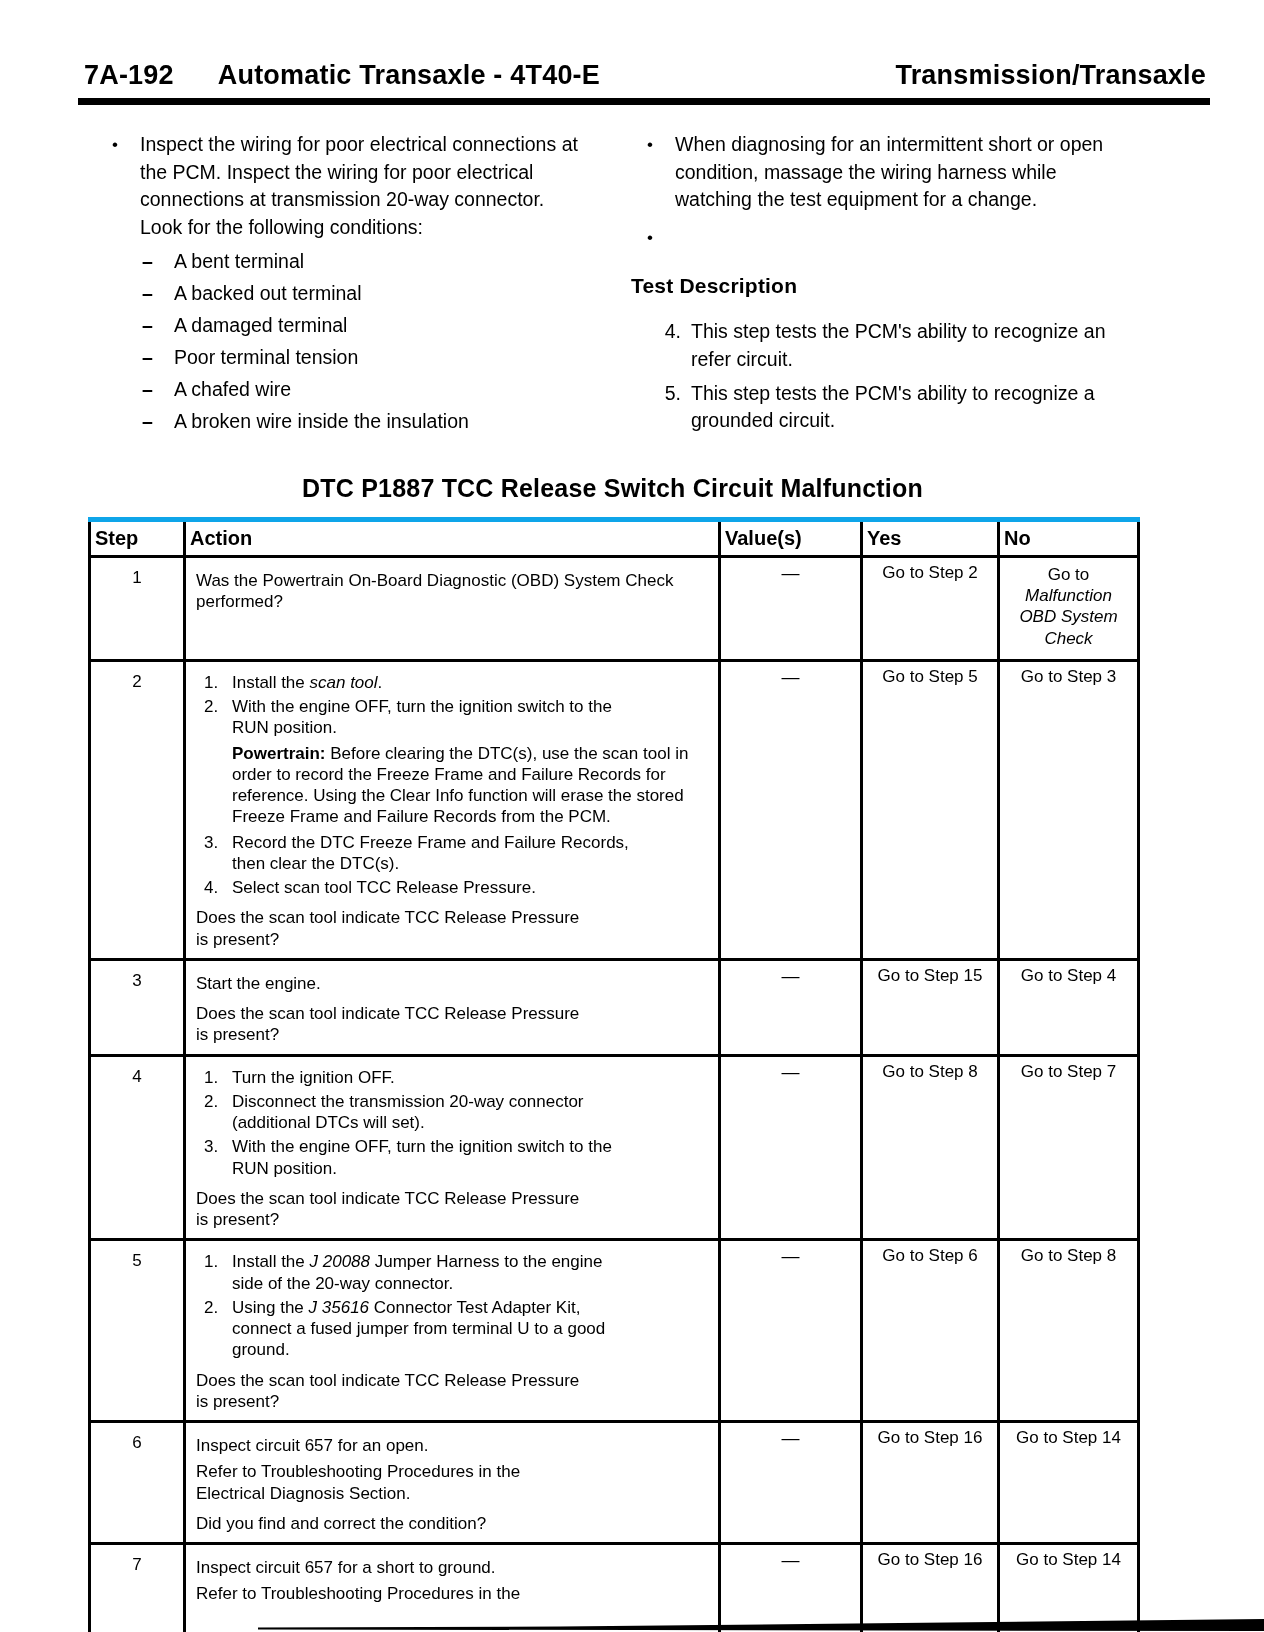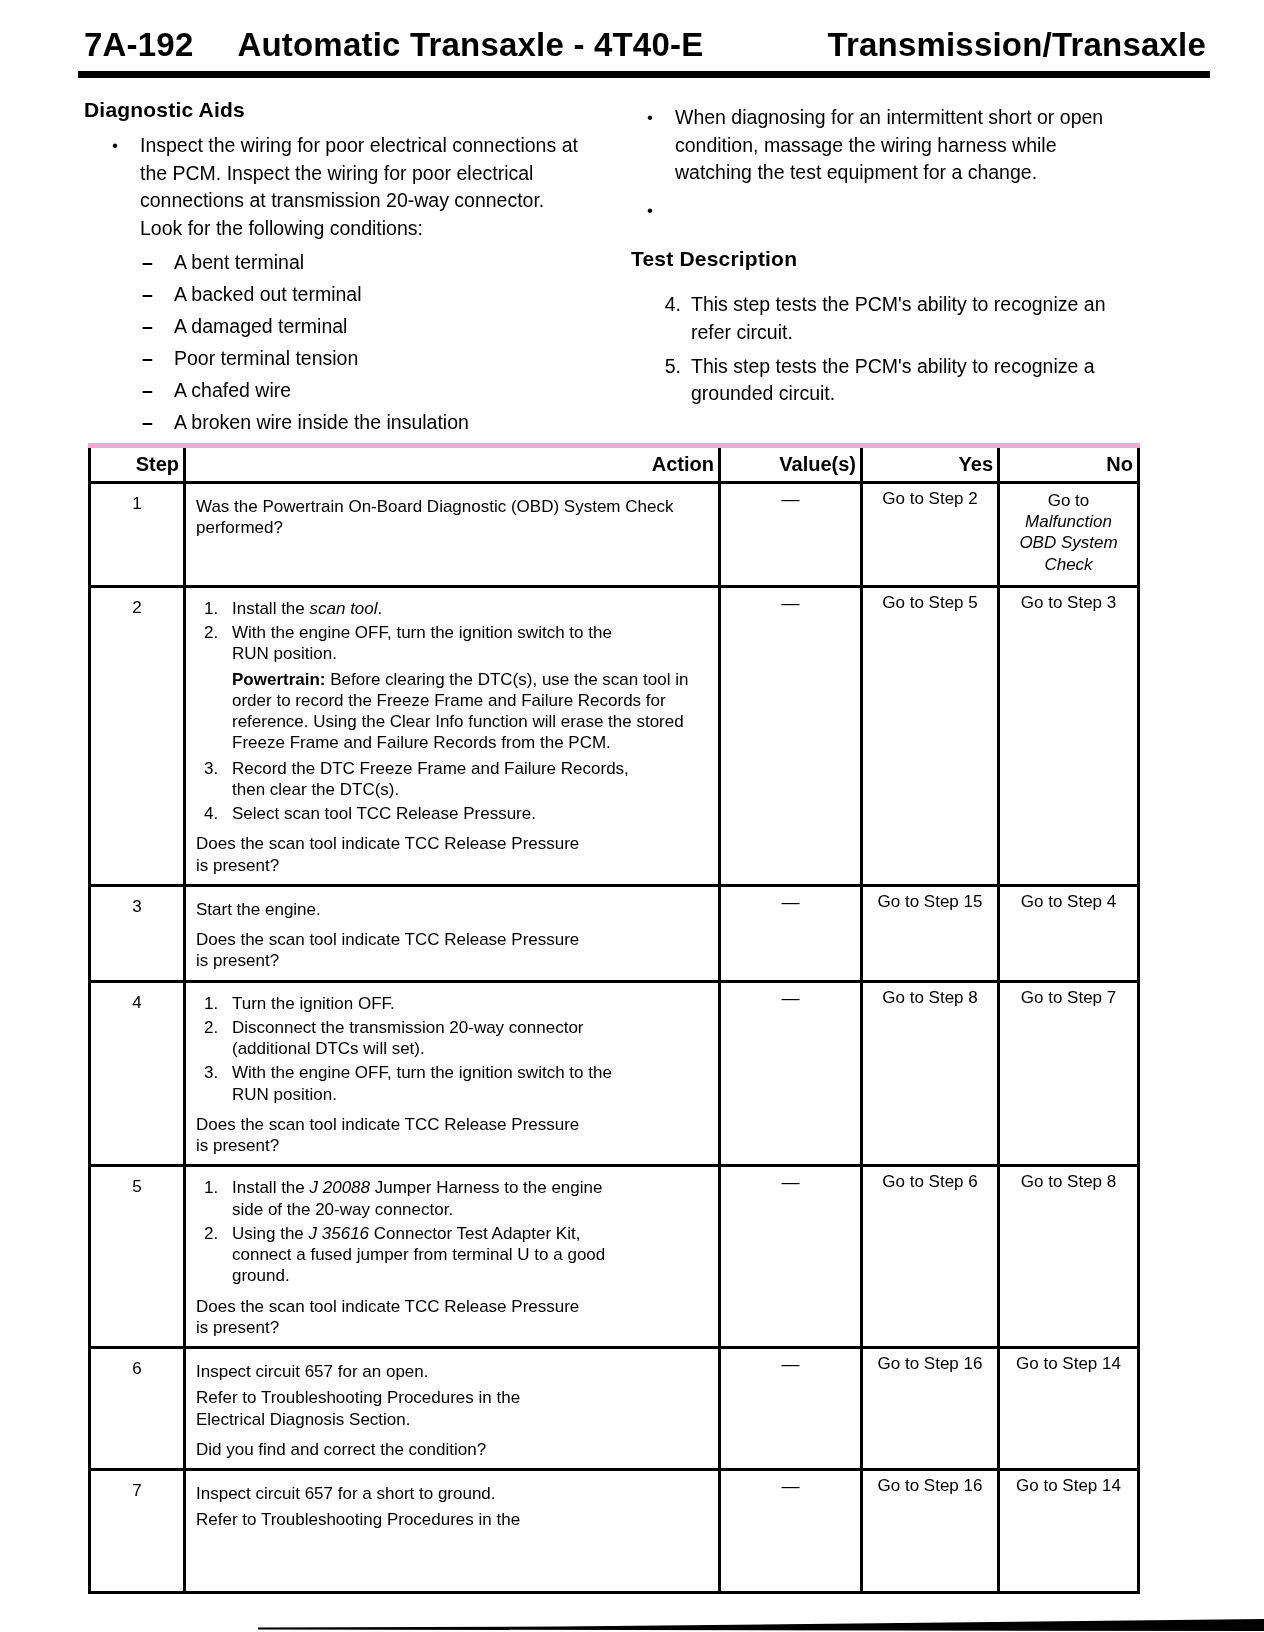--- a/index.html
+++ b/index.html
@@ -13,21 +13,21 @@
     overflow:hidden;
     margin:0 auto;
   }
   
   .hdr {
     display:flex; justify-content:space-between; align-items:baseline;
     margin:26px 58px 0 84px;
   }
   .hdr-left { display:flex; align-items:baseline; gap:44px; }
   .hdr-code, .hdr-title, .hdr-right {
-    font-size:33px; font-weight:bold; letter-spacing:.2px;
+    font-size:27px; font-weight:bold; letter-spacing:.2px;margin-top:34px;
   }
   .hdr-rule { margin:7px 0 0 78px; width:1132px; height:7px; background:#000; }
 
   
   .columns { display:flex; gap:30px; margin:20px 0 0 84px; width:1064px; }
   .col-left  { width:517px; }
   .col-right { width:517px; }
 
   .sec-head { font-size:21px; font-weight:bold; margin-bottom:10px; letter-spacing:.2px; }
   .body-txt { font-size:19.5px; line-height:1.42; }
@@ -55,22 +55,22 @@
   .tbl-title {
     margin:32px 0 14px 88px; width:1049px;
     text-align:center; font-size:25px; font-weight:bold; letter-spacing:.2px;
   }
   table.diag {
     margin-left:88px; width:1049px;
     border-collapse:collapse; table-layout:fixed;
   }
   table.diag th, table.diag td { border:3px solid #000; }
   table.diag thead th {
-    border-top:5px solid #f9a8d4;
-    font-size:20px; font-weight:bold; text-align:right;
+    border-top:5px solid #0ea5e9;
+    font-size:20px; font-weight:bold; text-align:left;
     height:37px; padding:2px 4px;
   }
   table.diag td { font-size:17px; line-height:1.25; vertical-align:top; }
   td.c-step { text-align:center; padding-top:9px; }
   td.c-action { padding:7px 8px 8px 8px; }
   td.c-value, td.c-yes, td.c-no { vertical-align:bottom; text-align:center; padding:4px 6px 10px 6px; }
   tr.row-0 td.c-no { vertical-align:top; padding-top:6px; }
   tbody tr:nth-child(1){ height:73px; }
   tbody tr:nth-child(2){ height:273px; }
   tbody tr:nth-child(3){ height:82px; }
@@ -97,21 +97,20 @@
     <div class="hdr-left">
       <span class="hdr-code">7A-192</span>
       <span class="hdr-title">Automatic Transaxle - 4T40-E</span>
     </div>
     <span class="hdr-right">Transmission/Transaxle</span>
   </div>
   <div class="hdr-rule"></div>
 
   <div class="columns">
     <div class="col-left">
-      <div class="sec-head">Diagnostic Aids</div>
       <div class="bullet body-txt">
         <span class="dot">•</span>
         <span class="btxt">Inspect the wiring for poor electrical connections at the PCM. Inspect the wiring for poor electrical connections at transmission 20-way connector. Look for the following conditions:</span>
       </div>
       <ul class="dash-list">
         <li>
             <span class="dash">–</span>
             <span>A bent terminal</span>
           </li>
         <li>
@@ -153,20 +152,21 @@
           <span class="t">This step tests the PCM's ability to recognize an refer circuit.</span>
         </div>
         <div class="num-item body-txt">
           <span class="n">5.</span>
           <span class="t">This step tests the PCM's ability to recognize a grounded circuit.</span>
         </div>
       </div>
     </div>
   </div>
 
+  <div class="tbl-title">DTC P1887 TCC Release Switch Circuit Malfunction</div>
 
   <table class="diag">
     <colgroup>
       <col style="width:95px">
         <col style="width:535px">
         <col style="width:142px">
         <col style="width:137px">
         <col style="width:140px">
     </colgroup>
     <thead>

